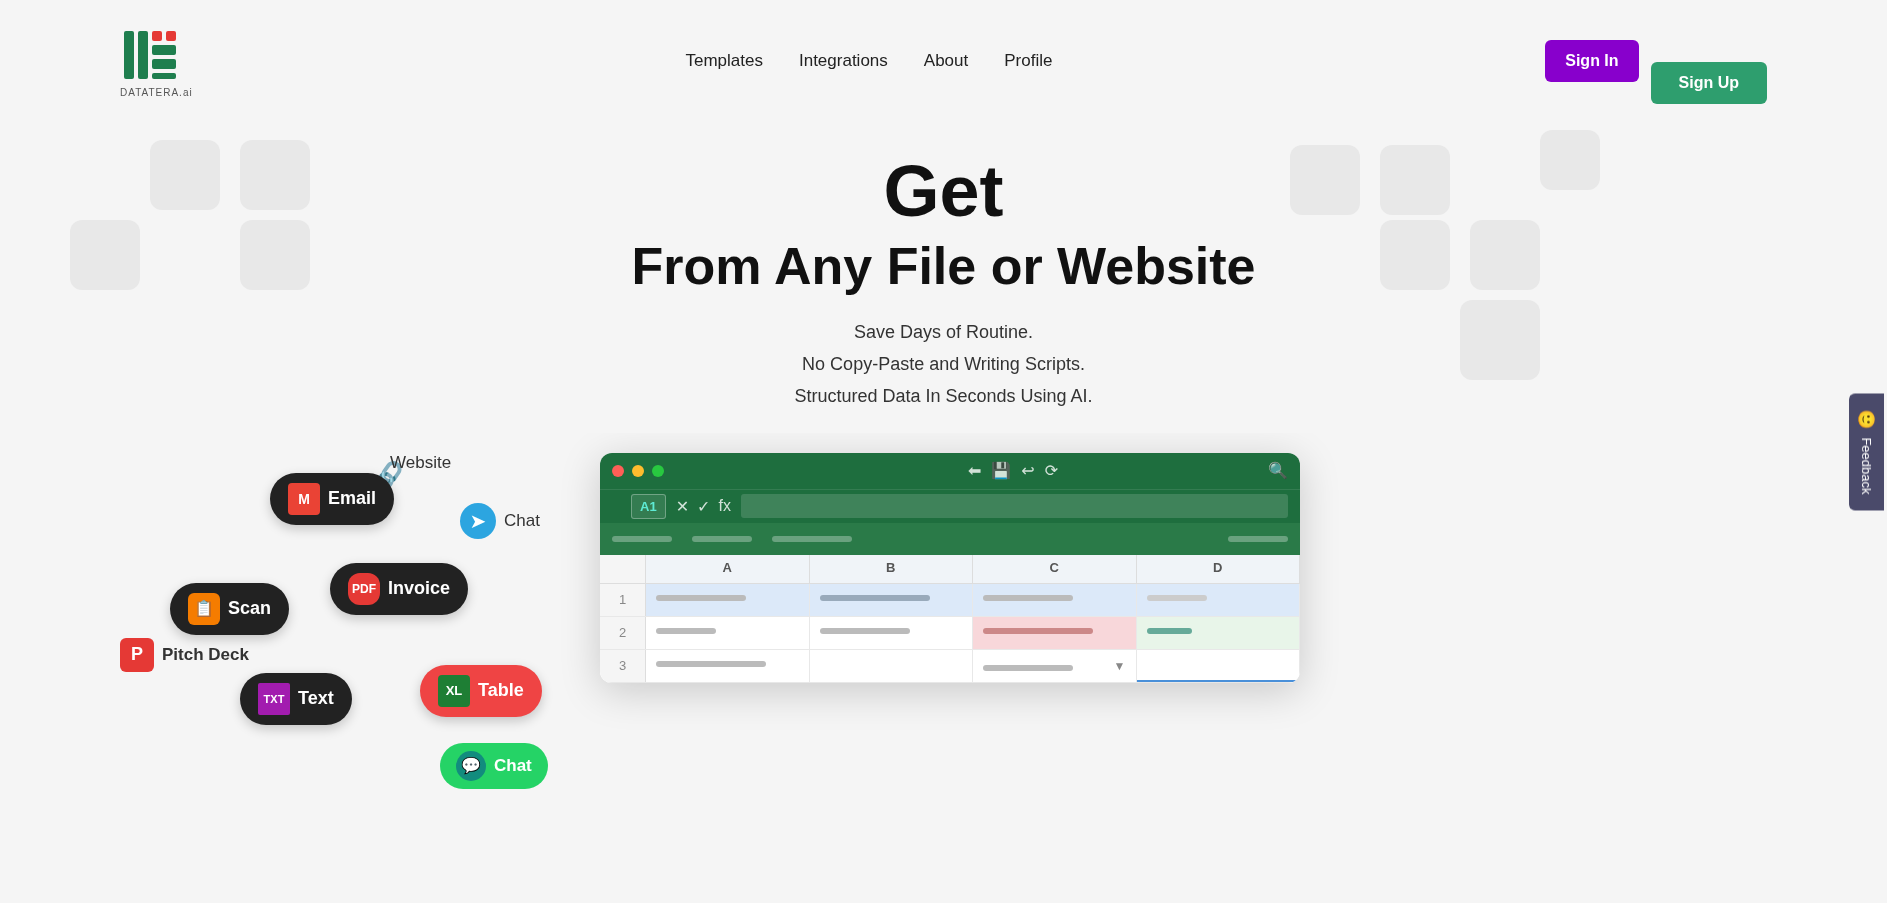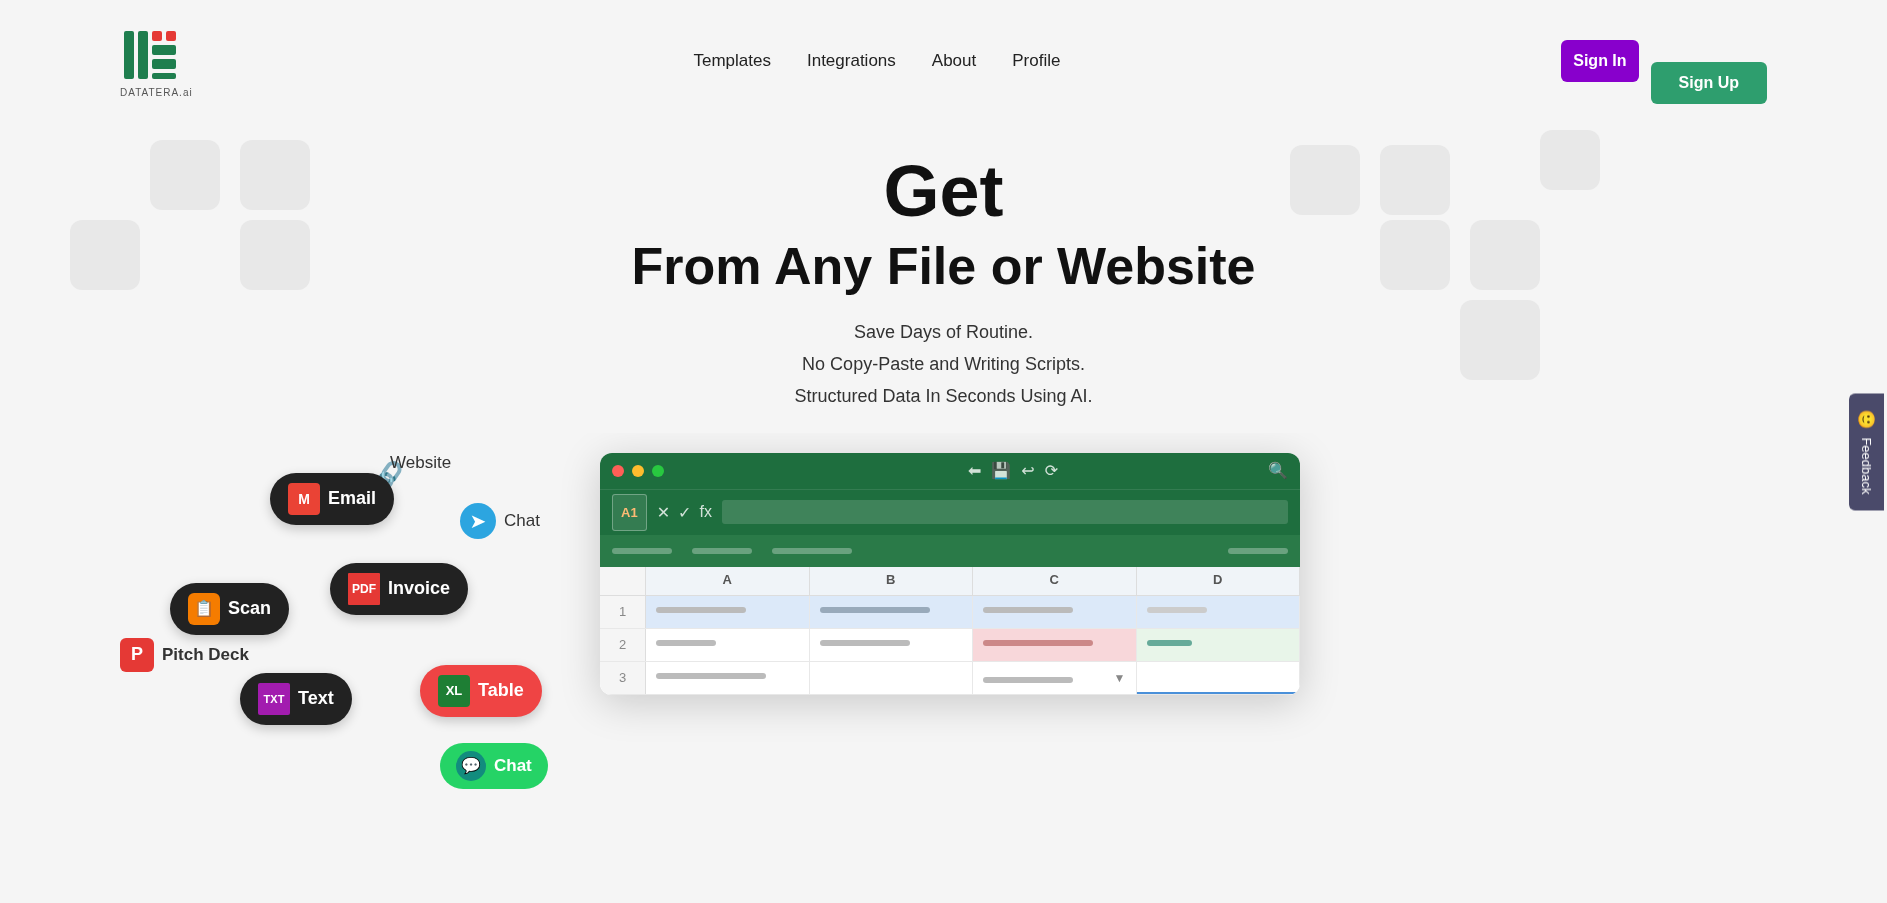--- a/index.html
+++ b/index.html
@@ -62,21 +62,21 @@
     }
     .nav-buttons {
       display: flex;
       gap: 12px;
       align-items: center;
     }
     .btn-signin {
       background: #8800cc;
       color: #fff;
       border: none;
-      padding: 12px 12px;
+      padding: 12px 20px;
       font-size: 16px;
       font-weight: 600;
       border-radius: 6px;
       cursor: pointer;
     }
     .btn-signup {
       background: #2e9e6e;
       color: #fff;
       border: none;
       padding: 12px 28px;
@@ -252,27 +252,28 @@
     }
     .sheet-formula-bar {
       background: #1e6e3e;
       display: flex;
       align-items: center;
       padding: 4px 12px;
       gap: 10px;
       border-top: 1px solid rgba(255,255,255,0.1);
     }
     .cell-ref {
-      color: #fdba74;
+      color: #5eead4;
       font-size: 13px;
       font-weight: 600;
-      padding: 10px 8px;
+      padding: 4px 8px;
       border: 1px solid rgba(255,255,255,0.3);
       border-radius: 3px;
       background: rgba(255,255,255,0.1);
+      margin-left: 19px;
     }
     .formula-icons { display: flex; gap: 8px; color: #fff; opacity: 0.8; font-size: 16px; }
     .formula-bar-input {
       flex: 1;
       background: rgba(255,255,255,0.15);
       height: 24px;
       border-radius: 3px;
     }
     .sheet-secondary-bar {
       background: #2a7a48;
@@ -444,21 +445,21 @@
       <div class="tg-icon">➤</div>
       <span>Chat</span>
     </div>
 
     <div class="badge badge-scan">
       <div class="badge-icon" style="background:#f57c00;color:white;font-size:16px;">📋</div>
       <span>Scan</span>
     </div>
 
     <div class="badge badge-invoice">
-      <div class="badge-icon" style="background:#e53935;color:white;font-size:12px;font-weight:700;border-radius:1px;">PDF</div>
+      <div class="badge-icon" style="background:#e53935;color:white;font-size:12px;font-weight:700;border-radius:12px;">PDF</div>
       <span>Invoice</span>
     </div>
 
     <div style="position:absolute;top:185px;left:40px;display:flex;align-items:center;gap:8px;">
       <div style="width:34px;height:34px;background:#e53935;border-radius:6px;display:flex;align-items:center;justify-content:center;color:white;font-size:18px;font-weight:900;">P</div>
       <span style="font-size:17px;color:#333;font-weight:600;">Pitch Deck</span>
     </div>
 
     <div class="badge badge-text">
       <div class="badge-icon" style="background:#a21caf;color:white;font-size:11px;font-weight:700;border-radius:2px;">TXT</div>

